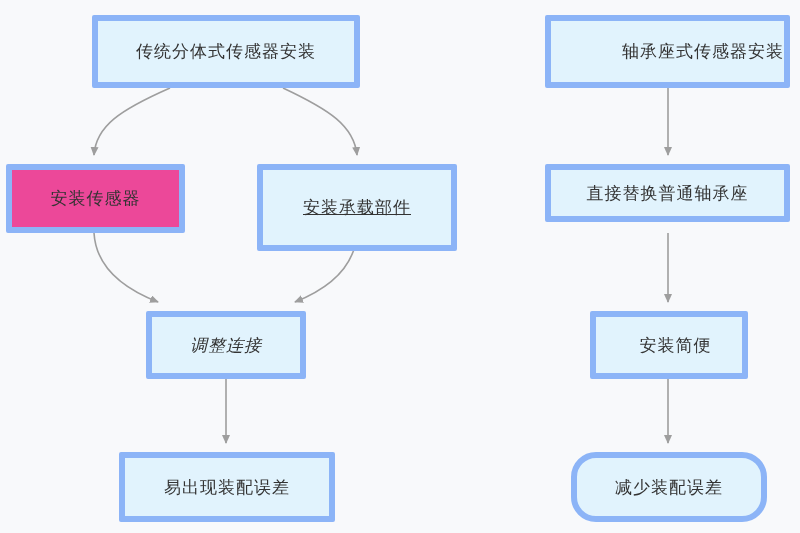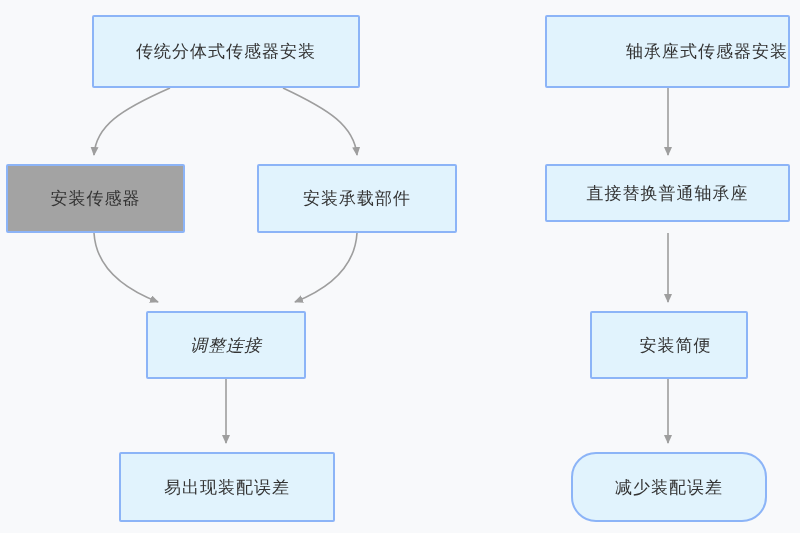--- a/index.html
+++ b/index.html
@@ -23,21 +23,21 @@
     left: 0;
     top: 0;
     width: 800px;
     height: 533px;
     pointer-events: none;
   }
   .node {
     position: absolute;
     box-sizing: border-box;
     background: #e1f3fd;
-    border: 2px solid #ec4899;
+    border: 6px solid #ec4899;
     border-radius: 2px;
     display: flex;
     align-items: center;
     justify-content: center;
     color: #333333;
     font-size: 17px;
     letter-spacing: 1px;
     line-height: 1.2;
     white-space: nowrap;
   }
@@ -76,24 +76,24 @@
       <path d="M 668 233 L 668 302" fill="none" stroke="#9e9e9e" stroke-width="1.6" marker-end="url(#arrowhead)"></path>
     </g>
     <g>
       <path d="M 668 379 L 668 443" fill="none" stroke="#9e9e9e" stroke-width="1.6" marker-end="url(#arrowhead)"></path>
     </g>
   </svg>
 
   <div class="node" style="left: 92px; top: 15px; width: 268px; height: 73px; background: rgb(225, 243, 253); border-color: rgb(140, 180, 247); color: rgb(51, 51, 51);">
     <span>传统分体式传感器安装</span>
   </div>
-  <div class="node" style="left: 6px; top: 164px; width: 179px; height: 69px; background: #a3a3a3; border-color: rgb(140, 180, 247); color: rgb(51, 51, 51);">
+  <div class="node" style="left: 6px; top: 164px; width: 179px; height: 69px; background: #ec4899; border-color: rgb(140, 180, 247); color: rgb(51, 51, 51);">
     <span>安装传感器</span>
   </div>
-  <div class="node" style="left: 257px; top: 164px; width: 200px; height: 69px; background: rgb(225, 243, 253); border-color: rgb(140, 180, 247); color: rgb(51, 51, 51);">
+  <div class="node" style="left: 257px; top: 164px; width: 200px; height: 87px; background: rgb(225, 243, 253); border-color: rgb(140, 180, 247); color: rgb(51, 51, 51); text-decoration: underline;">
     <span>安装承载部件</span>
   </div>
   <div class="node" style="left: 146px; top: 311px; width: 160px; height: 68px; background: rgb(225, 243, 253); border-color: rgb(140, 180, 247); color: rgb(51, 51, 51); font-style: italic;">
     <span>调整连接</span>
   </div>
   <div class="node" style="left: 119px; top: 452px; width: 216px; height: 70px; background: rgb(225, 243, 253); border-color: rgb(140, 180, 247); color: rgb(51, 51, 51);">
     <span>易出现装配误差</span>
   </div>
   <div class="node" style="left: 545px; top: 15px; width: 245px; height: 73px; background: rgb(225, 243, 253); border-color: rgb(140, 180, 247); color: rgb(51, 51, 51); justify-content: flex-end;">
     <span>轴承座式传感器安装</span>

